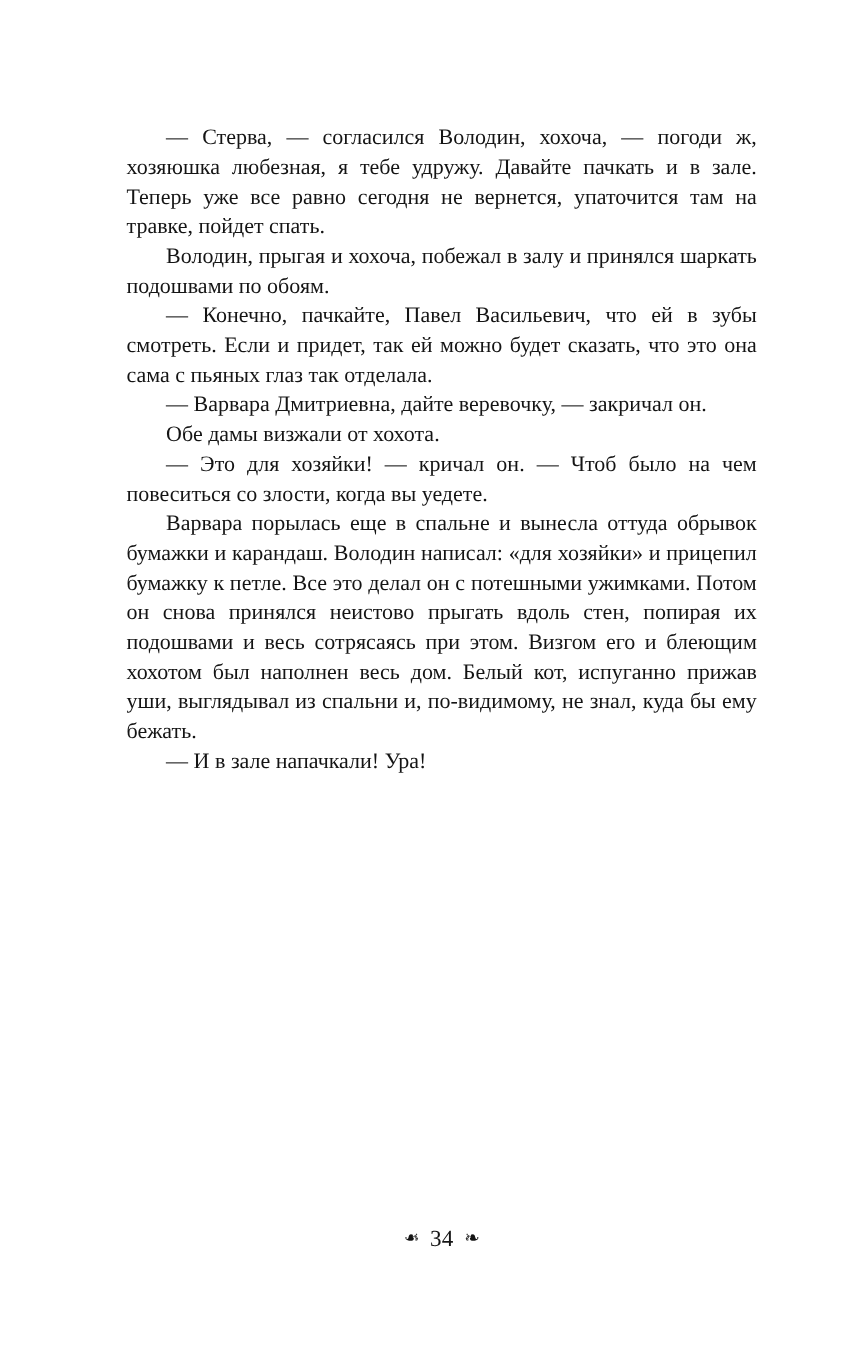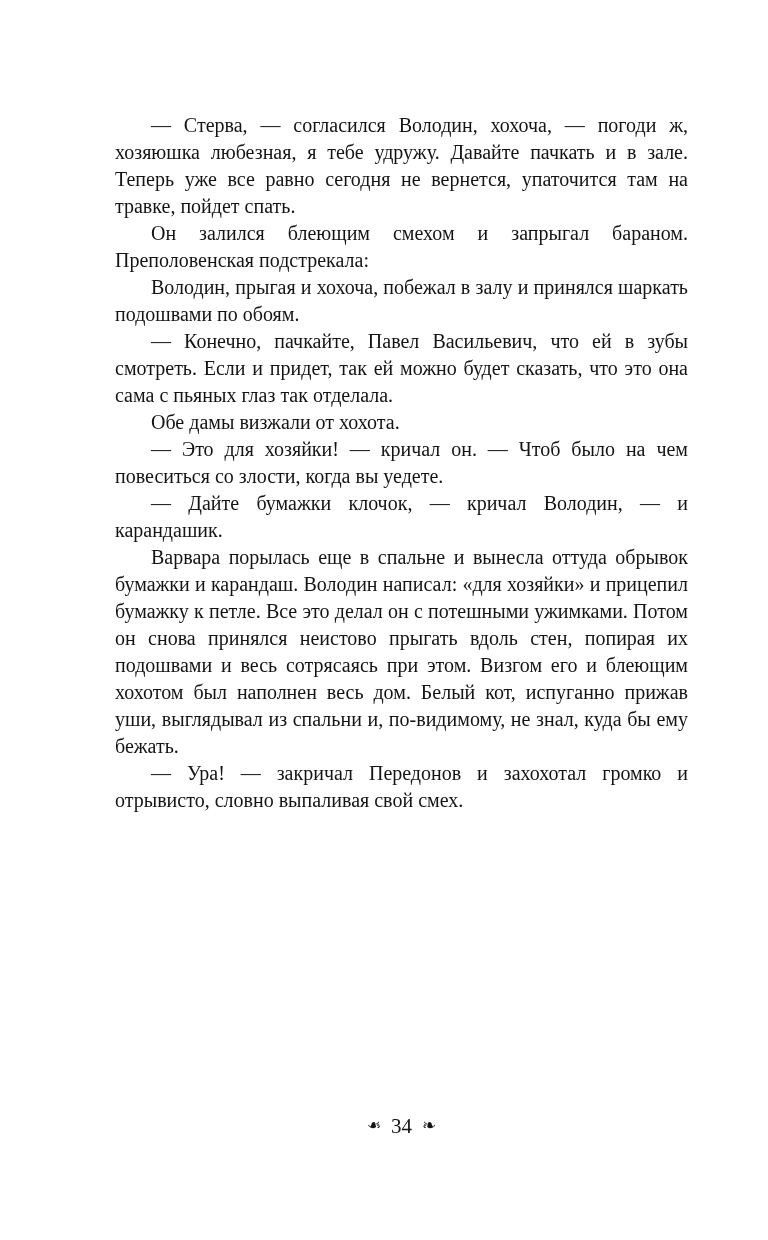--- a/index.html
+++ b/index.html
@@ -64,27 +64,26 @@
     text-align: right;
   }
 </style>
 </head>
 <body>
 
 <div class="page">
 
   <div class="text-block" lang="ru" id="text-block">
       <p class="para">— Стерва, — согласился Володин, хохоча, — погоди ж, хозяюшка любезная, я тебе удружу. Давайте пачкать и в зале. Теперь уже все равно сегодня не вернется, упаточится там на травке, пойдет спать.</p>
-      <p class="para">Он залился блеющим смехом и запрыгал бараном. Преполовенская подстрекала:</p>
       <p class="para">Володин, прыгая и хохоча, побежал в залу и принялся шаркать подошвами по обоям.</p>
       <p class="para">— Конечно, пачкайте, Павел Васильевич, что ей в зубы смотреть. Если и придет, так ей можно будет сказать, что это она сама с пьяных глаз так отделала.</p>
+      <p class="para">— Варвара Дмитриевна, дайте веревочку, — закричал он.</p>
       <p class="para">Обе дамы визжали от хохота.</p>
       <p class="para">— Это для хозяйки! — кричал он. — Чтоб было на чем повеситься со злости, когда вы уедете.</p>
-      <p class="para">— Дайте бумажки клочок, — кричал Володин, — и карандашик.</p>
       <p class="para">Варвара порылась еще в спальне и вынесла оттуда обрывок бумажки и карандаш. Володин написал: «для хозяйки» и прицепил бумажку к петле. Все это делал он с потешными ужимками. Потом он снова принялся неистово прыгать вдоль стен, попирая их подошвами и весь сотрясаясь при этом. Визгом его и блеющим хохотом был наполнен весь дом. Белый кот, испуганно прижав уши, выглядывал из спальни и, по-видимому, не знал, куда бы ему бежать.</p>
-      <p class="para">— Ура! — закричал Передонов и захохотал громко и отрывисто, словно выпаливая свой смех.</p>
+      <p class="para">— И в зале напачкали! Ура!</p>
     </div>
 
   <div class="page-footer">
     <span class="orn flip">❧</span><span class="page-num">34</span><span class="orn">❧</span>
   </div>
 
 </div>
 
 </body></html>

